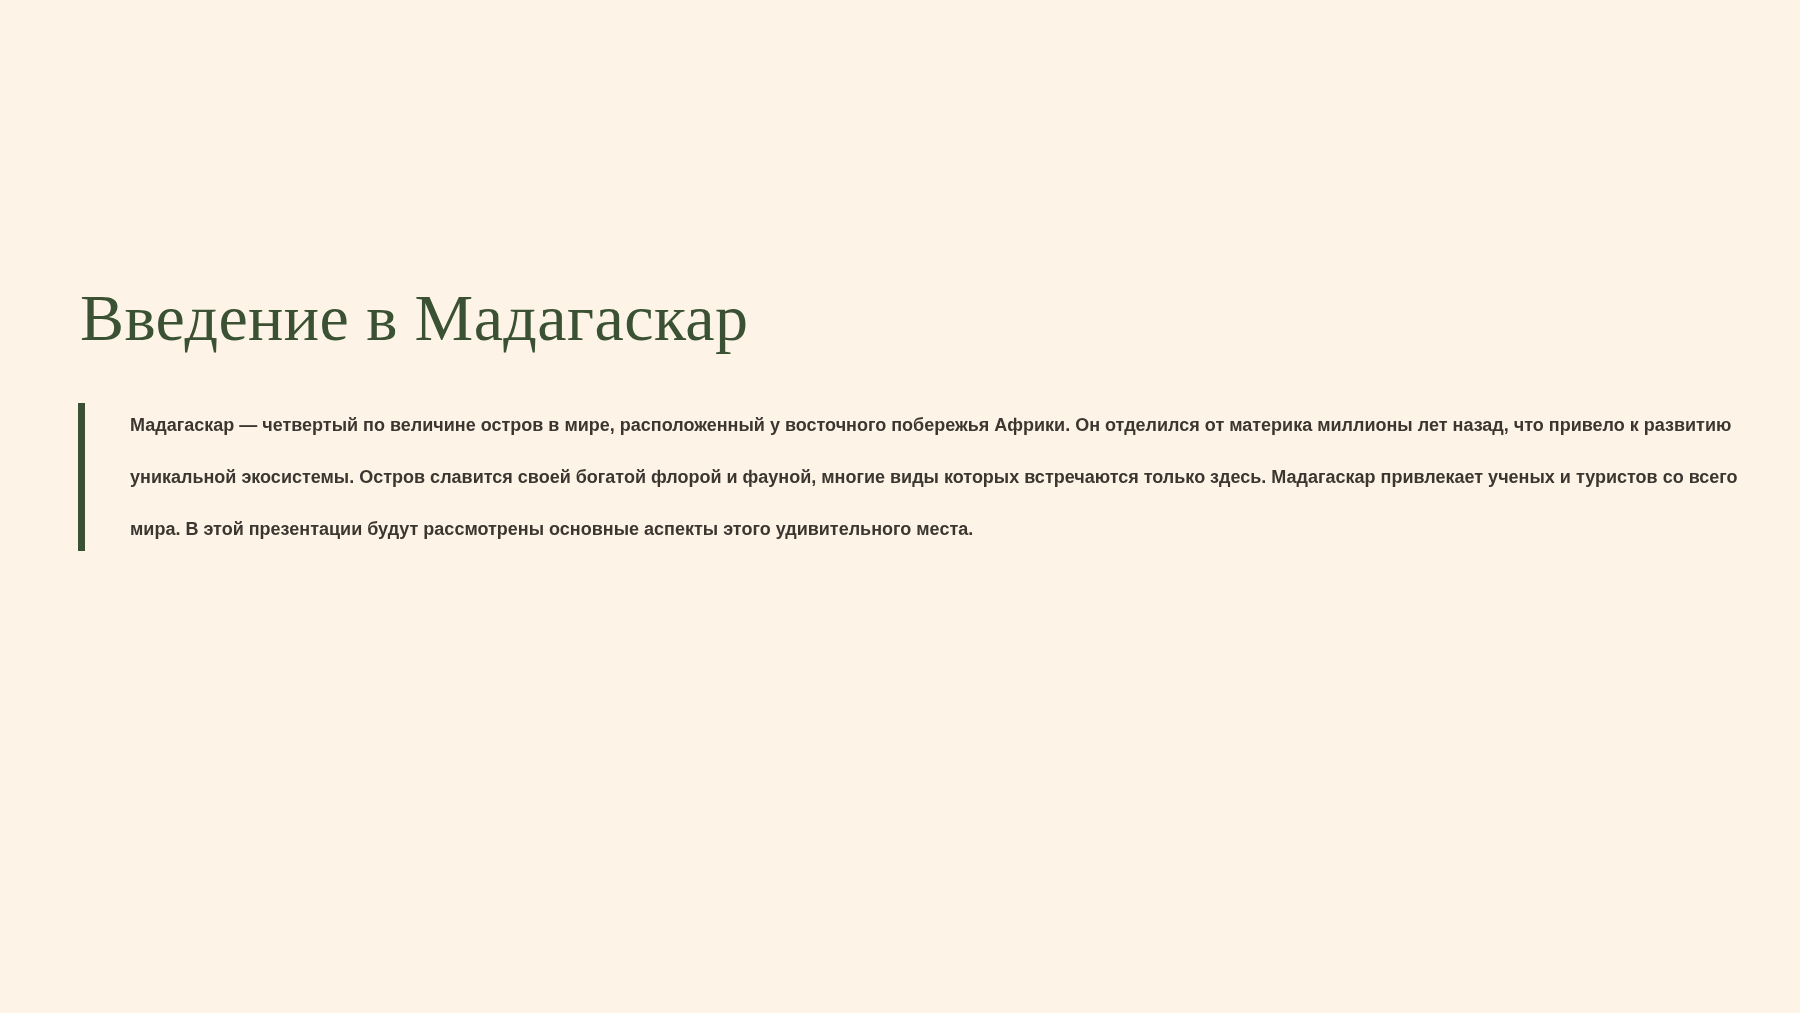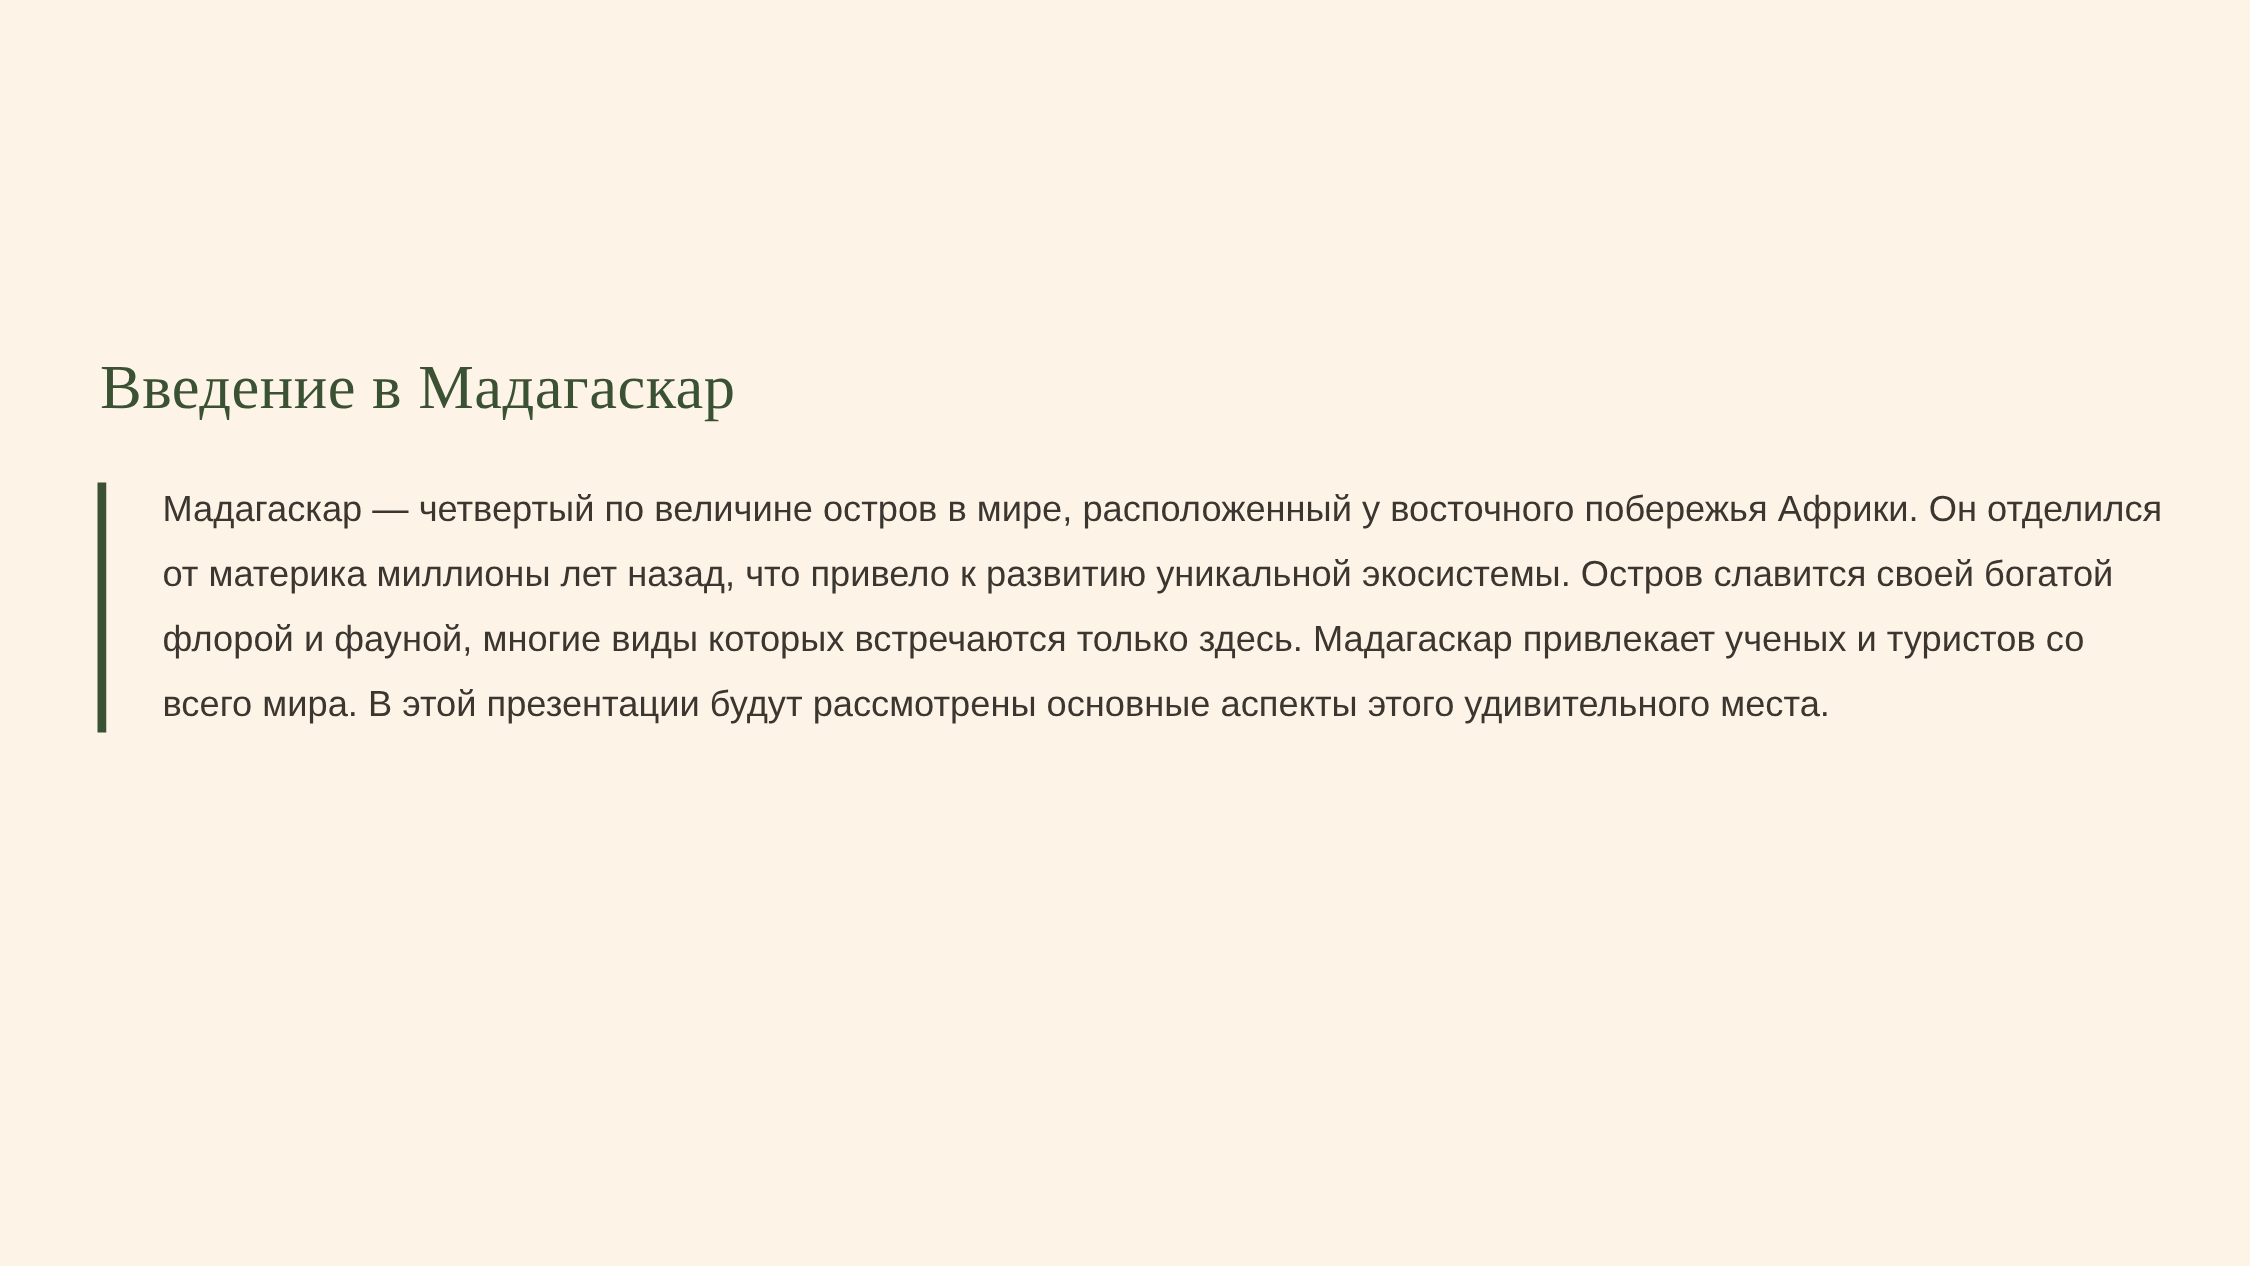--- a/index.html
+++ b/index.html
@@ -26,21 +26,21 @@
   .slide-content {
     position: absolute;
     left: 78px;
     top: 282px;
     width: 1660px;
   }
 
   .slide-title {
     margin: 0 0 0 2px;
     font-family: "Liberation Serif", "DejaVu Serif", serif;
-    font-size: 50px;
+    font-size: 66px;
     font-weight: 400;
     line-height: 1.08;
     letter-spacing: 0.4px;
     color: #3a5133;
     white-space: nowrap;
   }
 
   .body-block {
     position: relative;
     margin-top: 46px;
@@ -53,22 +53,22 @@
     top: 4px;
     bottom: 4px;
     width: 7px;
     background: #3a5133;
     border-radius: 0;
   }
 
   .body-text {
     margin: 0;
     font-family: "Liberation Sans", "DejaVu Sans", sans-serif;
-    font-size: 29px;
-    font-weight: 400;
+    font-size: 18px;
+    font-weight: 700;
     line-height: 52px;
     color: #3b3630;
     text-align: left;
     max-width: 1608px;
   }
 </style>
 </head>
 <body>
 
 <div class="slide">

